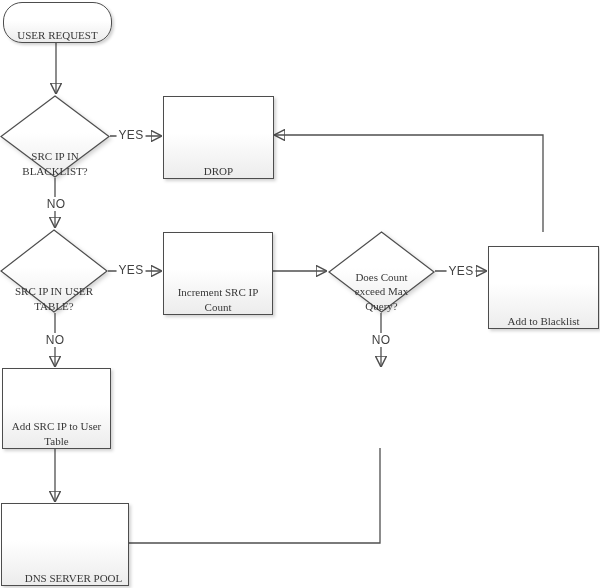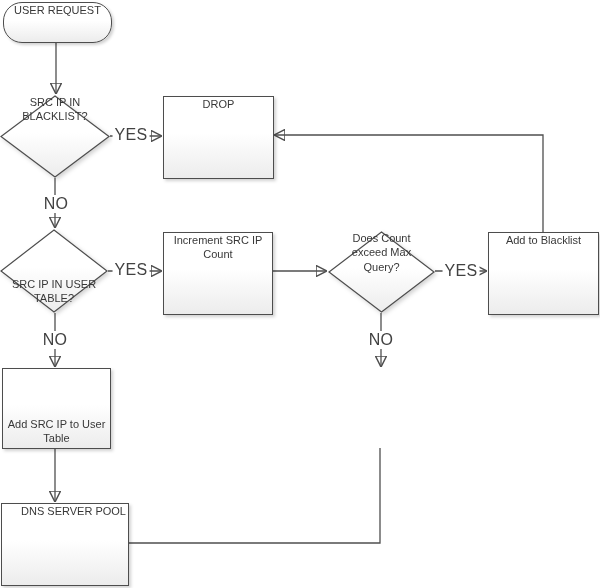--- a/index.html
+++ b/index.html
@@ -2,21 +2,21 @@
 <html><head>
 <meta charset="utf-8">
 <style>
   html,body{margin:0;padding:0;background:#fff;}
   .canvas{
     position:relative;width:600px;height:588px;background:#fff;overflow:hidden;
     font-family:"Liberation Sans",sans-serif;color:#383838;
   }
   .connector-layer{position:absolute;left:0;top:0;width:600px;height:588px;}
   .connector-layer path{fill:none;stroke:#4f4f4f;stroke-width:1.3px;}
-  .node{position:absolute;display:flex;align-items:flex-start;justify-content:center;}
+  .node{position:absolute;display:flex;align-items:flex-end;justify-content:center;font-family:Liberation Serif, serif;}
   .process{
     background:linear-gradient(180deg,#ffffff 45%,#ececec 100%);
     border:1px solid #4d4d4d;
     box-shadow:2px 2px 3px rgba(0,0,0,0.18);
   }
   .terminator{
     background:linear-gradient(180deg,#ffffff 45%,#ececec 100%);
     border:1.3px solid #4d4d4d;border-radius:19px;
     box-shadow:2px 2px 3px rgba(0,0,0,0.18);
   }
@@ -25,21 +25,21 @@
     position:absolute;left:0;top:0;width:100%;height:100%;
     filter:drop-shadow(2px 2px 2px rgba(0,0,0,0.18));
   }
   .diamond-svg polygon{fill:url(#shapeGrad);stroke:#4d4d4d;stroke-width:1.2;}
   .node-label{
     position:relative;z-index:2;display:block;text-align:center;
     font-size:11px;line-height:1.3;color:#383838;
   }
   .edge-label{
     position:absolute;z-index:3;transform:translate(-50%,-50%);
-    background:#ffffff;padding:0 2px;font-size:16px;color:#424242;
+    background:#ffffff;padding:0 2px;font-size:12px;color:#424242;
     letter-spacing:0.3px;
   }
 </style>
 </head>
 <body>
 
 <div class="canvas">
 
   <svg class="connector-layer" aria-hidden="true">
     <defs>
@@ -97,21 +97,21 @@
     <span class="node-label" style="width:100px;">Increment SRC IP Count</span>
   </div>
 
   <div class="node diamond" style="left:328px;top:231px;width:107px;height:82px;">
     <svg class="diamond-svg" viewBox="0 0 107 82" preserveAspectRatio="none">
       <polygon points="53.5,1 106,41 53.5,81 1,41" vector-effect="non-scaling-stroke"></polygon>
     </svg>
     <span class="node-label" style="width:78px;">Does Count exceed Max Query?</span>
   </div>
 
-  <div class="node process" style="left:488px;top:232px;width:109px;height:81px;">
+  <div class="node process" style="left:488px;top:246px;width:109px;height:81px;">
     <span class="node-label">Add to Blacklist</span>
   </div>
 
   <div class="node process" style="left:2px;top:368px;width:107px;height:79px;">
     <span class="node-label" style="width:100px;margin-top:48px;">Add SRC IP to User Table</span>
   </div>
 
 
   <div class="node process" style="left:1px;top:503px;width:109px;height:81px;padding-left:17px;">
     <span class="node-label">DNS SERVER POOL</span>

